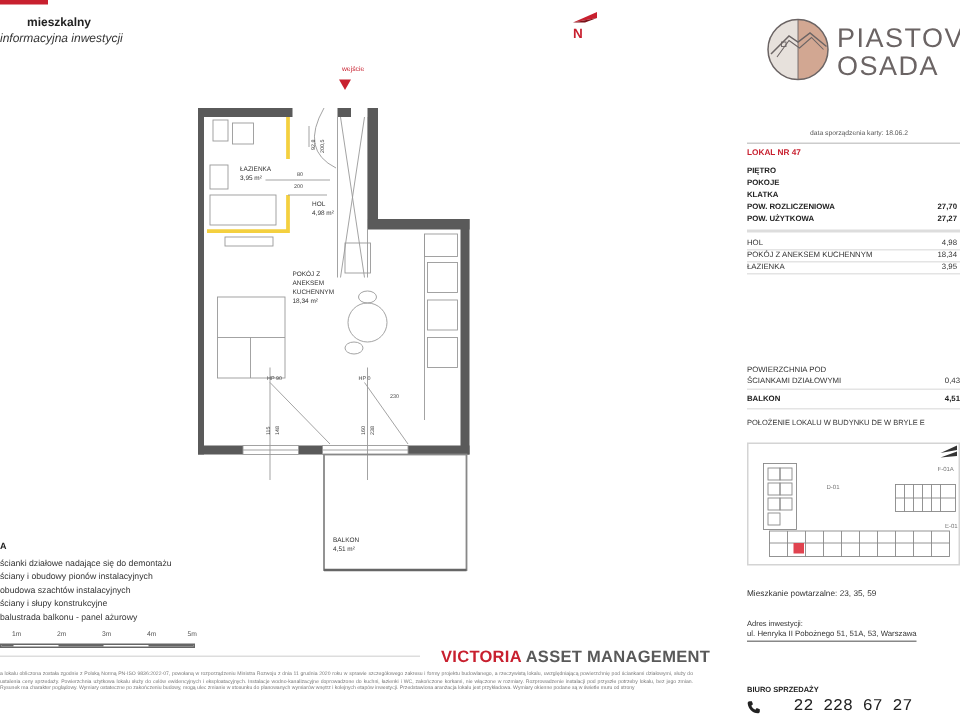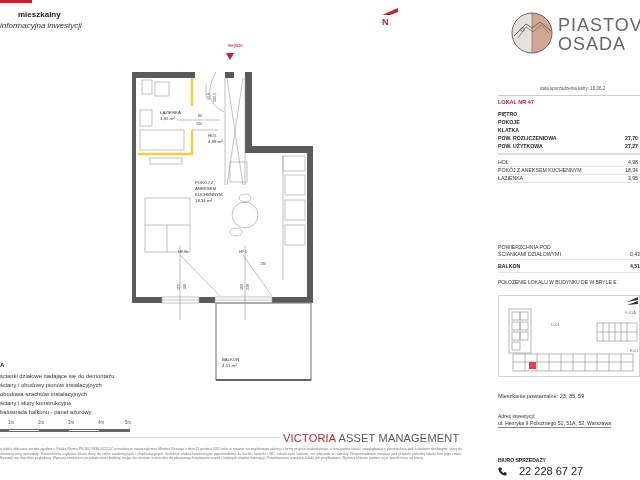--- a/index.html
+++ b/index.html
@@ -26,33 +26,33 @@
   .room-row .v { padding-right:2px; }
 
   .misc-row { position:absolute; left:498px; width:142px; font-size:5.2px; color:#333; display:flex; justify-content:space-between; }
   .misc-row.bold { font-weight:bold; color:#222; }
   .loc-title { position:absolute; left:498px; top:279px; font-size:5px; color:#333; }
   .site-map { position:absolute; left:498px; top:295px; width:142px; height:82px; border:1px solid #d4d4d4; background:#fff; }
   .repeat { position:absolute; left:498px; top:393px; font-size:5.5px; color:#333; }
   .addr-lbl { position:absolute; left:498px; top:413px; font-size:5px; color:#333; }
   .addr { position:absolute; left:498px; top:420px; font-size:5.2px; color:#333; border-bottom:1px solid #888; padding-bottom:1px; }
   .sales-lbl { position:absolute; left:498px; top:457px; font-size:5px; font-weight:bold; color:#222; }
-  .phone { position:absolute; left:498px; top:465px; font-size:11px; color:#222; display:flex; align-items:center; gap:12px; }
+  .phone { position:absolute; left:498px; top:465px; font-size:11px; color:#222; display:flex; align-items:center; gap:22px;font-family:Liberation Mono, monospace; }
   .phone svg { width:9px; height:9px; }
   .room-lbl { position:absolute; font-size:4.3px; color:#333; line-height:6px; white-space:nowrap; }
   .entry-lbl { position:absolute; left:228px; top:43px; font-size:4.5px; color:#c8202f; }
 
   
   .legend-title { position:absolute; left:0; top:362px; font-size:6px; font-weight:bold; color:#222; }
   .legend-item { position:absolute; left:0; font-size:5.8px; color:#333; white-space:nowrap; }
   .scale-lbl { position:absolute; top:420px; font-size:4.5px; color:#555; }
   .scale-bar { position:absolute; left:0; top:429px; width:130px; height:3px; border:1px solid #666; }
   .scale-bar span { position:absolute; top:0; height:100%; background:#666; }
 
-  .vam { position:absolute; left:283px; top:432px; font-size:11px; font-weight:normal; letter-spacing:0.2px; white-space:nowrap; }
+  .vam { position:absolute; left:294px; top:432px; font-size:11px; font-weight:bold; letter-spacing:0.2px; white-space:nowrap; }
   .vam .red { color:#c8202f; }
   .vam .grey { color:#595959; }
   .vam-rule { position:absolute; left:0; top:437px; width:280px; height:1px; background:#ddd; }
   .disclaimer { position:absolute; left:0; top:447px; width:462px; font-size:3.4px; color:#777; line-height:4.7px; text-align:justify; }
 </style>
 </head>
 <body>
 
 <div class="red-bar"></div>
 <div class="hdr-title">mieszkalny</div>

